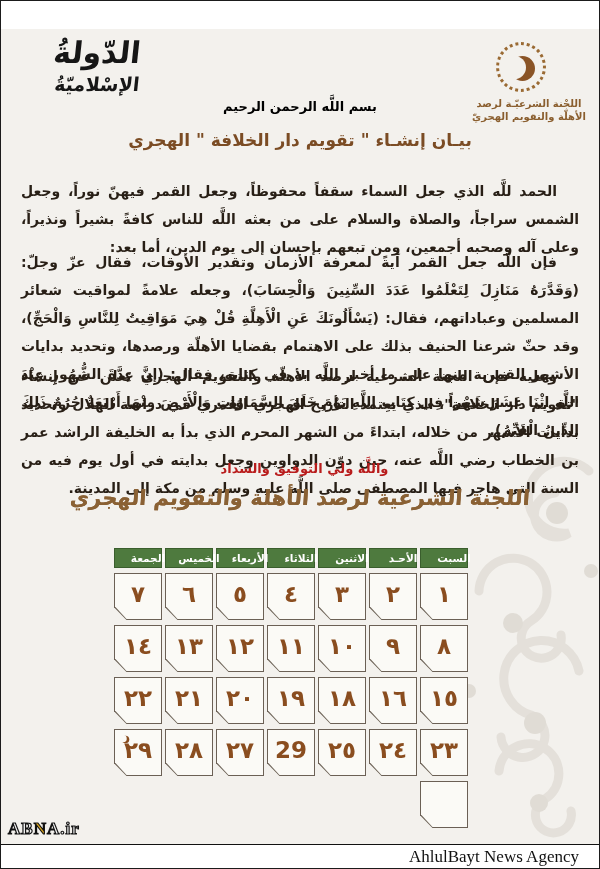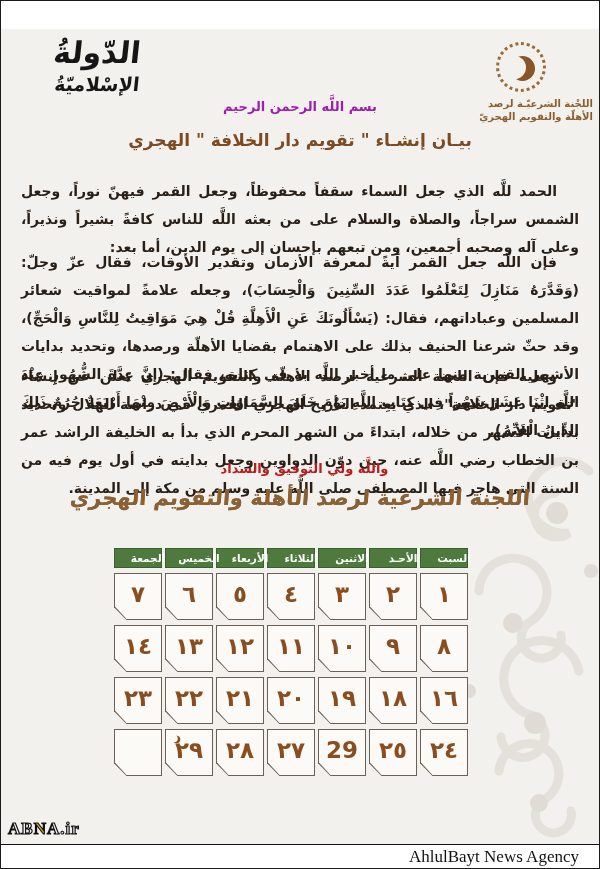--- a/index.html
+++ b/index.html
@@ -21,26 +21,26 @@
   .state-callig .l2{font-size:19px;line-height:26px;transform:skewX(-6deg);}
   .emblem-ring{
     position:absolute;left:495px;top:41px;width:50px;height:50px;box-sizing:border-box;
     border:3px dotted #9a6a33;border-radius:50%;
   }
   .emblem-moon{position:absolute;left:11px;top:11px;width:25px;height:25px;border-radius:50%;background:#8a5426;}
   .emblem-moon::after{
     content:"";position:absolute;left:-7px;top:0px;width:23px;height:23px;border-radius:50%;background:#f3f1ed;
   }
   .committee-name{
-    position:absolute;left:464px;top:96px;width:128px;text-align:right;direction:rtl;
+    position:absolute;left:464px;top:96px;width:128px;text-align:center;direction:rtl;
     color:#8a5e2e;font-weight:bold;font-size:10px;line-height:13px;
   }
   .bismillah{
     position:absolute;left:0;right:0;top:98px;text-align:center;direction:rtl;
-    color:#a21caf;font-weight:bold;font-size:13px;
+    color:#000000;font-weight:bold;font-size:13px;
   }
   .doc-title{
     position:absolute;left:0;right:0;top:129px;text-align:center;direction:rtl;
     color:#7b4c24;font-weight:bold;font-size:17px;
   }
   
   .para{
     position:absolute;left:20px;right:20px;direction:rtl;text-align:justify;
     color:#281f16;font-weight:bold;font-size:14px;line-height:28px;text-indent:22px;
   }
@@ -226,20 +226,26 @@
     <div class="day">
         <div class="shape"></div>
         <div class="inner">
           <span class="num">١٤</span>
         </div>
       </div>
 
     <div class="day">
         <div class="shape"></div>
         <div class="inner">
+          <span class="num">١٥</span>
+        </div>
+      </div>
+    <div class="day">
+        <div class="shape"></div>
+        <div class="inner">
           <span class="num">١٦</span>
         </div>
       </div>
     <div class="day">
         <div class="shape"></div>
         <div class="inner">
           <span class="num">١٨</span>
         </div>
       </div>
     <div class="day">

